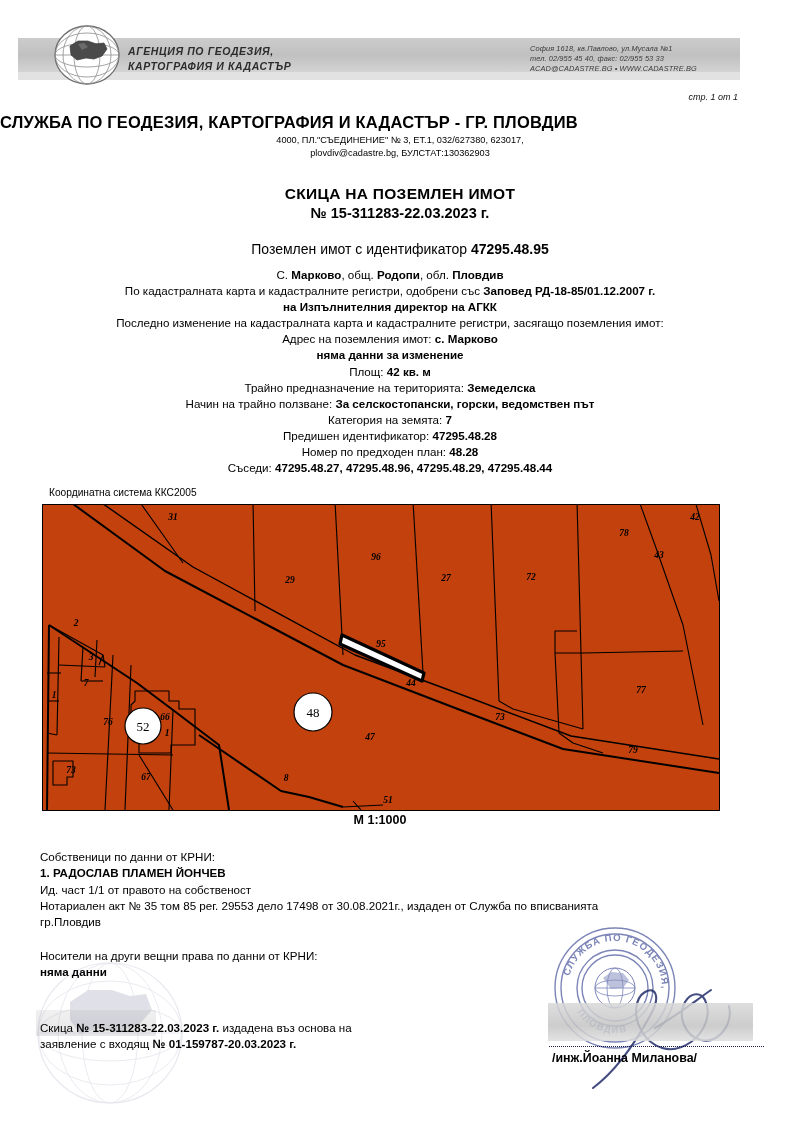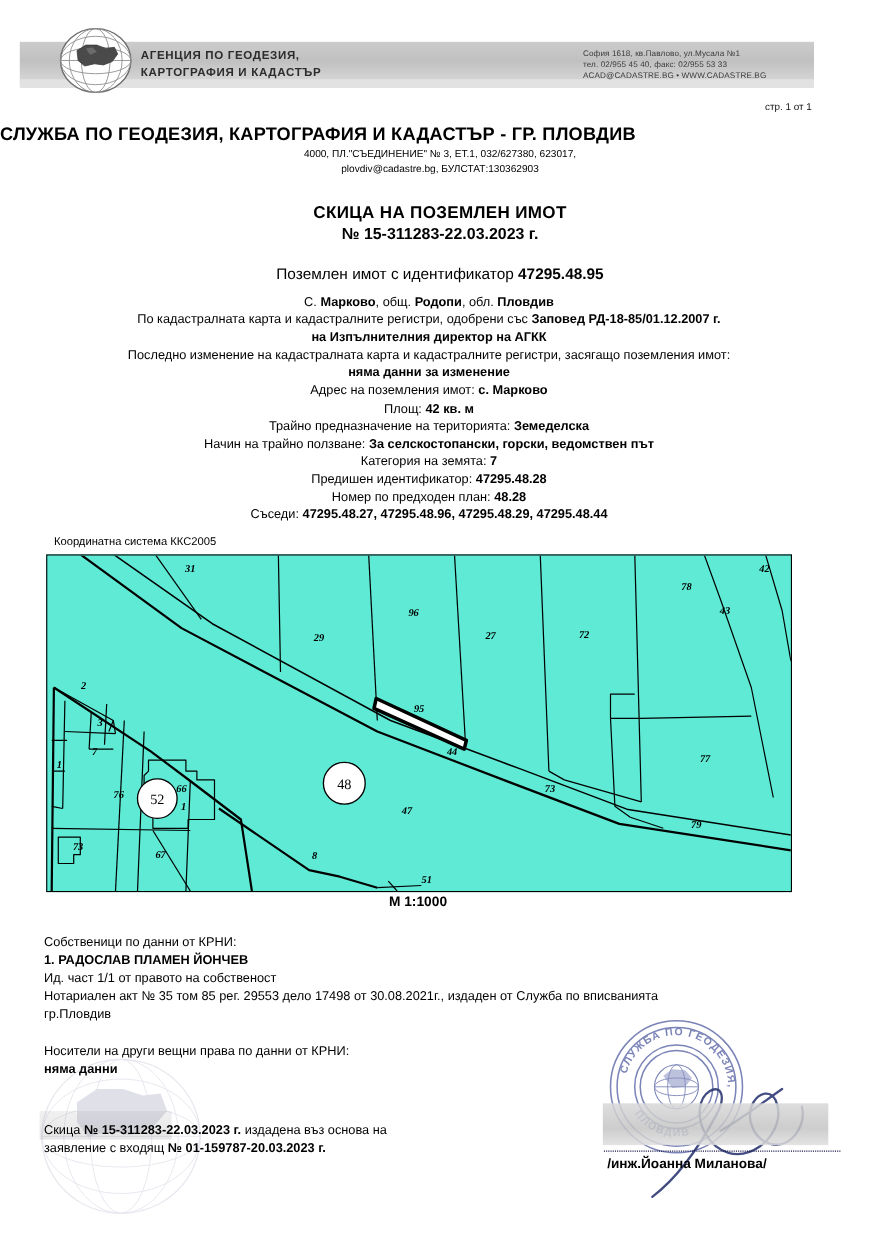--- a/index.html
+++ b/index.html
@@ -16,20 +16,21 @@
     overflow: hidden;
   }
 
   
   #letterhead {
     position: absolute;
     left: 0;
     top: 0;
     width: 800px;
     height: 100px;
+    font-style: italic;
   }
   .lh-band {
     position: absolute;
     left: 18px;
     top: 38px;
     width: 722px;
     height: 38px;
     background: linear-gradient(180deg, #c9c9c9 0%, #bdbdbd 45%, #d6d6d6 100%);
     opacity: .95;
   }
@@ -148,21 +149,21 @@
     top: 487px;
     font-size: 10.2px;
   }
   #map-frame {
     position: absolute;
     left: 42px;
     top: 504px;
     width: 676px;
     height: 305px;
     border: 1.4px solid #000;
-    background: #5eead4;
+    background: #c2410c;
     overflow: hidden;
   }
   #map-svg { display: block; }
   #scale-label {
     position: absolute;
     left: 0;
     top: 813px;
     width: 760px;
     text-align: center;
     font-size: 12.5px;
@@ -306,25 +307,25 @@
     <span>По кадастралната карта и кадастралните регистри, одобрени със</span>
     <b>Заповед РД-18-85/01.12.2007 г.</b>
   </div>
   <div class="row">
     <b>на Изпълнителния директор на АГКК</b>
   </div>
   <div class="row">
     <span>Последно изменение на кадастралната карта и кадастралните регистри, засягащо поземления имот:</span>
   </div>
   <div class="row">
-    <b>няма данни за изменение</b>
-  </div>
-  <div class="row">
     <span>Адрес на поземления имот:</span>
     <b>с. Марково</b>
+  </div>
+  <div class="row">
+    <b>няма данни за изменение</b>
   </div>
   <div class="row">
     <span>Площ:</span>
     <b>42 кв. м</b>
   </div>
   <div class="row">
     <span>Трайно предназначение на територията:</span>
     <b>Земеделска</b>
   </div>
   <div class="row">

